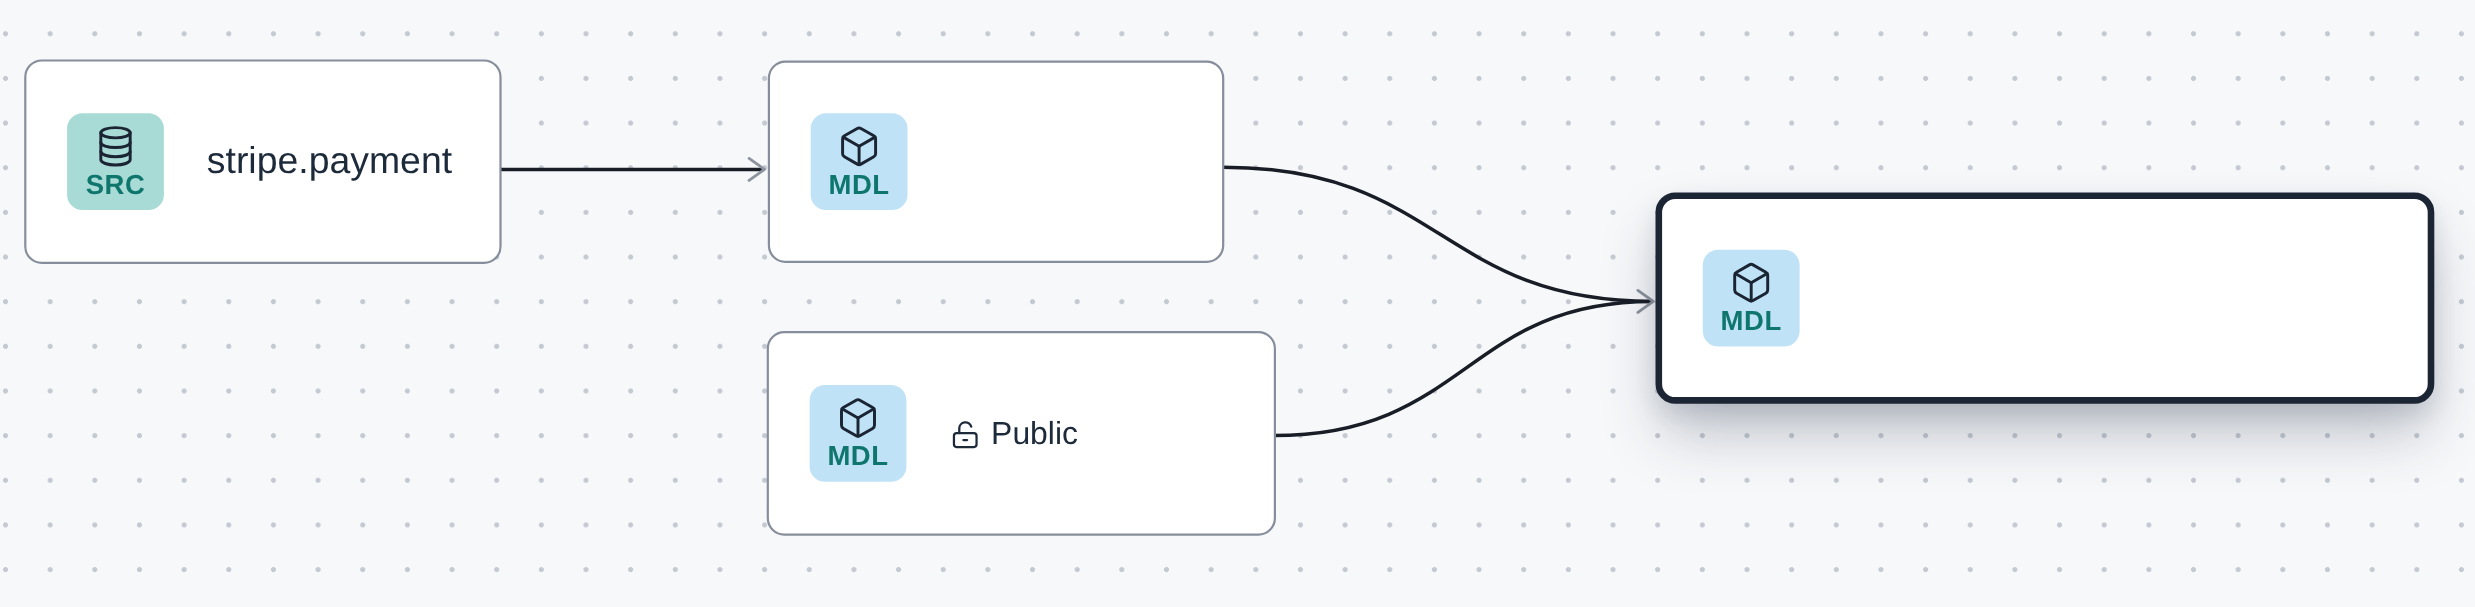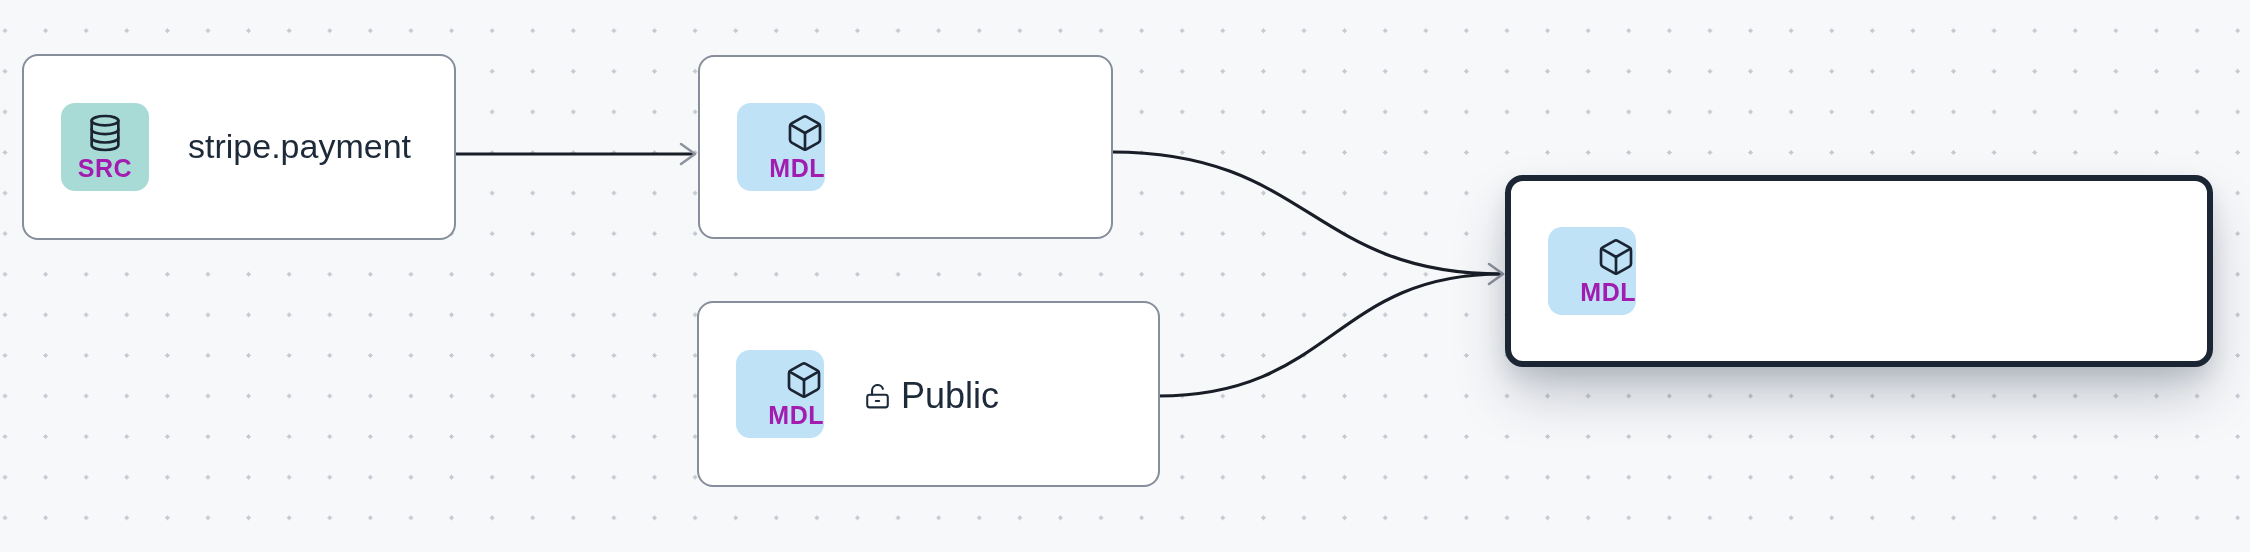--- a/index.html
+++ b/index.html
@@ -62,50 +62,50 @@
     width: 88px;
     height: 88px;
     border-radius: 14px;
     display: flex;
     flex-direction: column;
     align-items: center;
     justify-content: center;
     color: #1b2433;
   }
   .badge.src { background: #a9dbd6; }
-  .badge.mdl { background: #bfe2f7; align-items: flex-end; }
+  .badge.mdl { background: #bfe2f7; }
   .badge svg { display: block; }
   .badge-label {
     font-size: 25px;
     font-weight: 600;
     letter-spacing: 0.5px;
     line-height: 1;
     margin-top: 3px;
-    color: #a21caf;
+    color: #0f766e;
   }
 
   .node-text {
     margin-left: 39px;
     display: flex;
     flex-direction: column;
     justify-content: flex-start;
   }
   .node-title {
     font-size: 34px;
     font-weight: 500;
     color: #1d2a3a;
     line-height: 1.15;
     white-space: nowrap;
   }
   .node-subtitle {
     display: flex;
     align-items: center;
     gap: 9px;
     margin-top: 4px;
-    font-size: 36px;
+    font-size: 29px;
     font-weight: 400;
     color: #1d2a3a;
     line-height: 1.1;
   }
   .node-subtitle svg { display: block; }
 </style>
 </head>
 <body>
 
 <div class="canvas">

